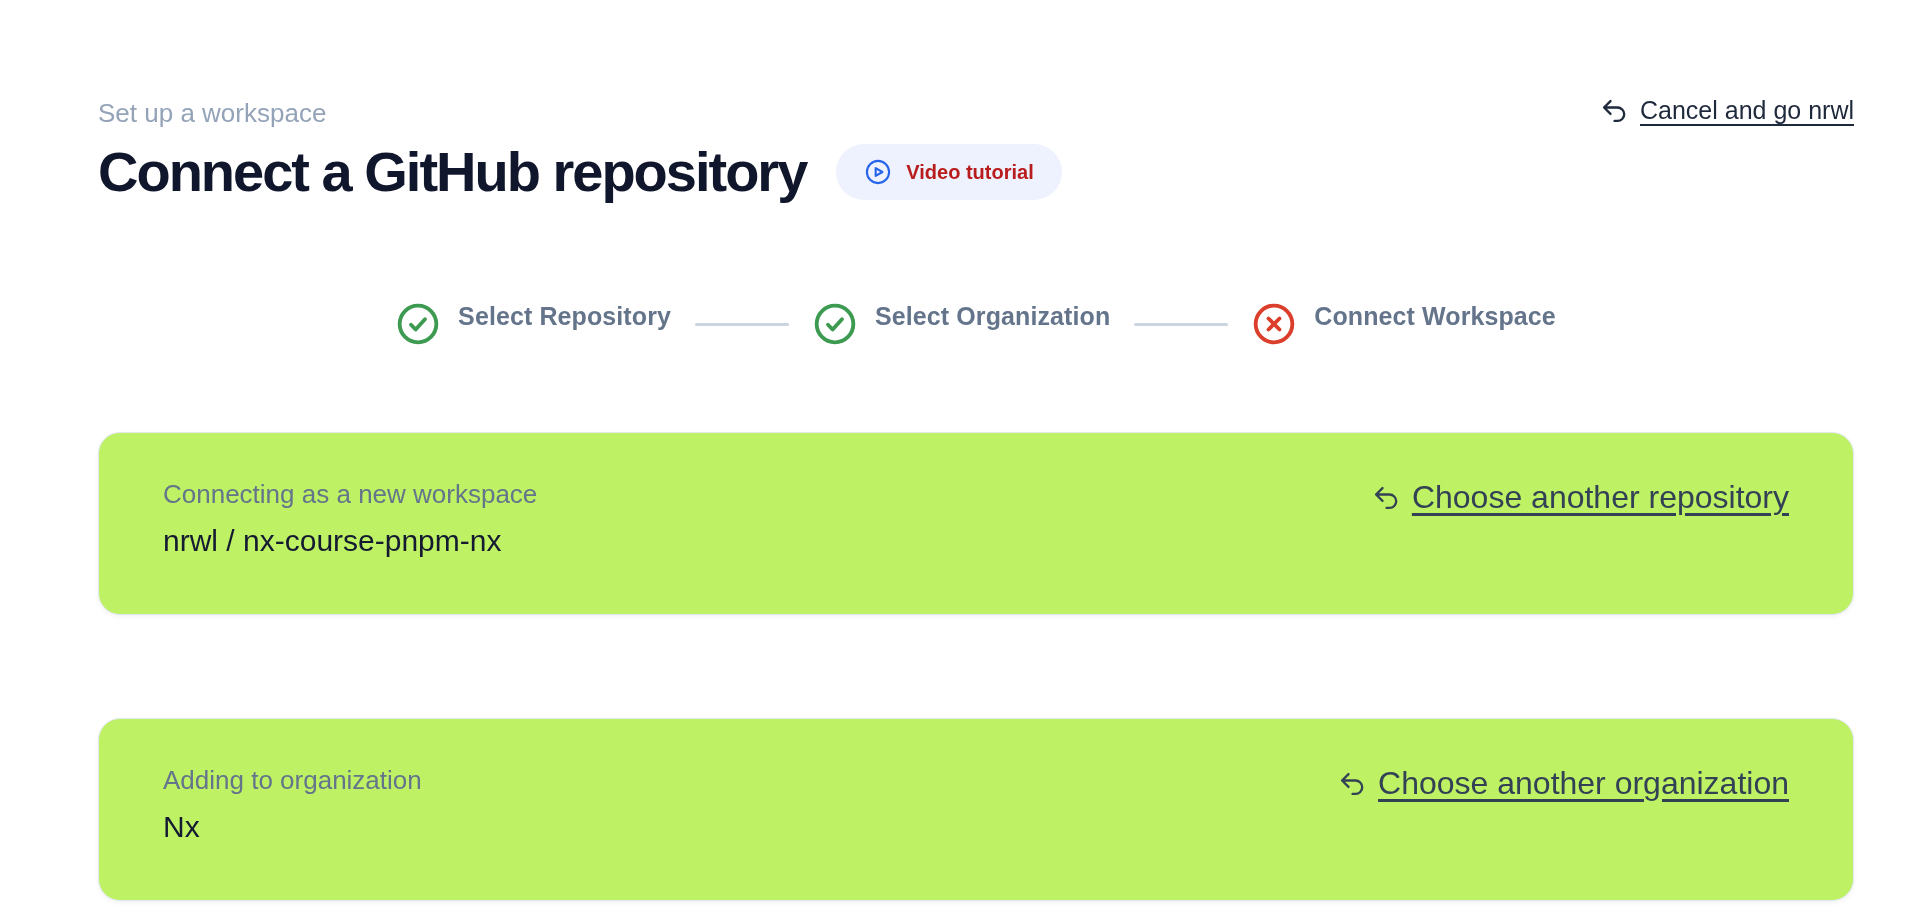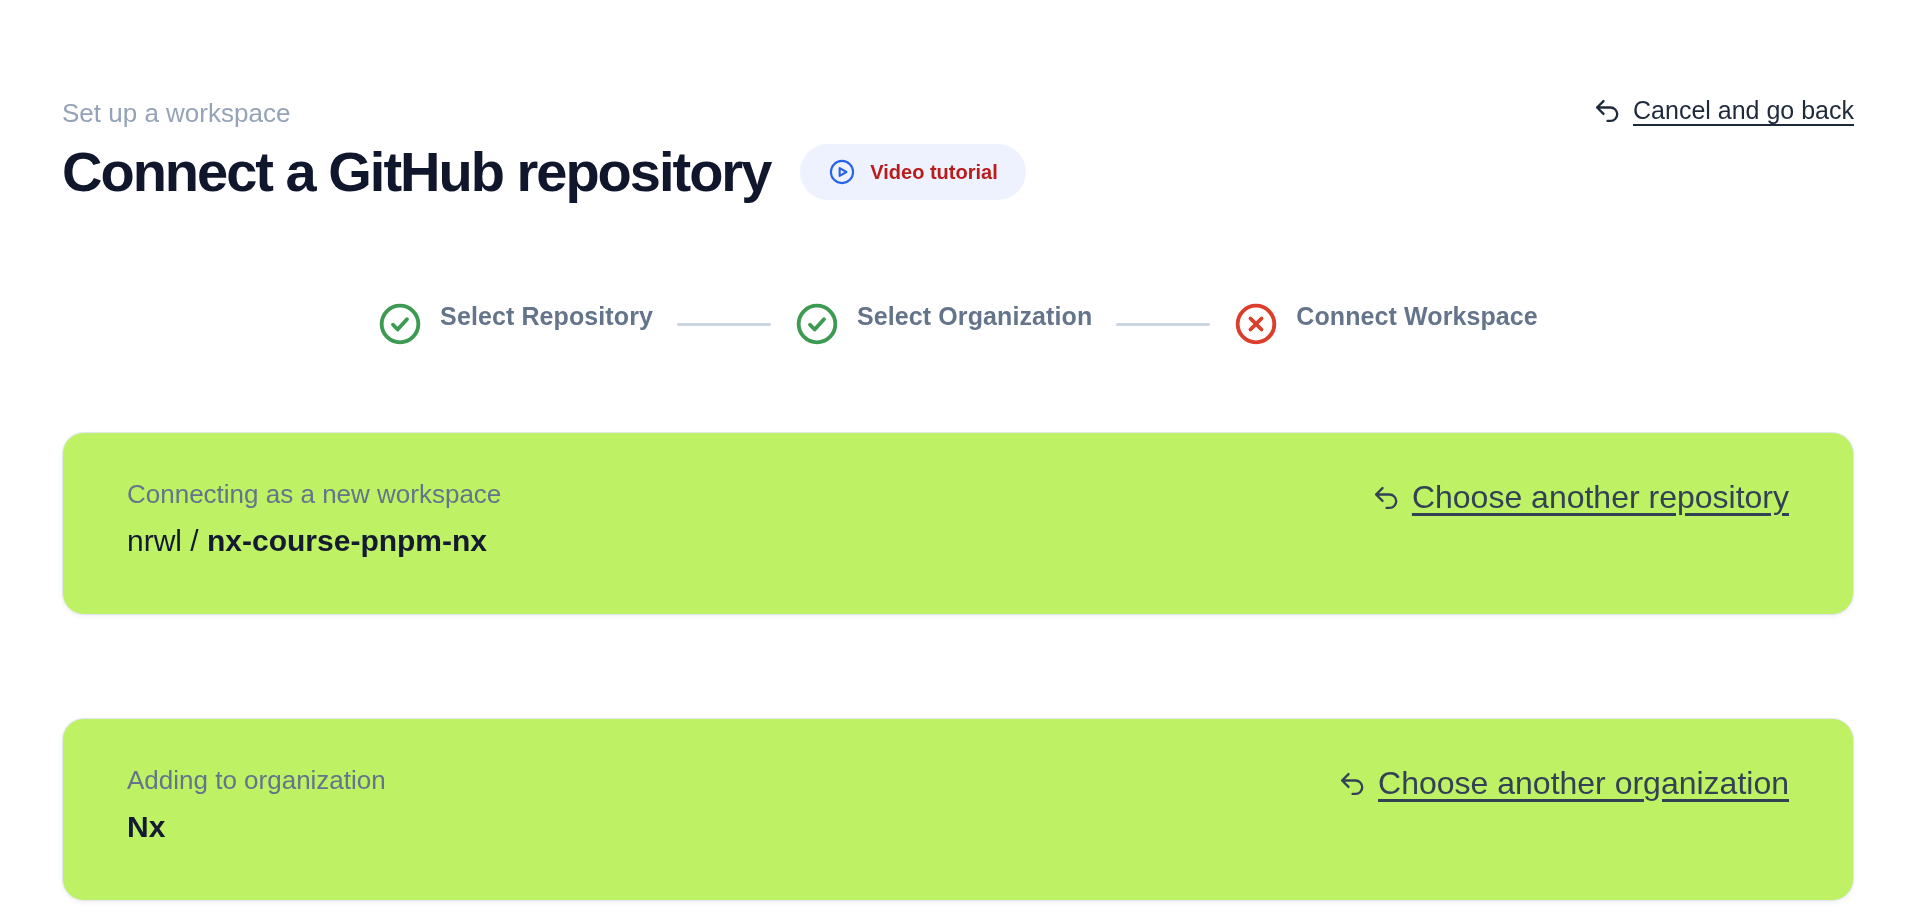--- a/index.html
+++ b/index.html
@@ -1,21 +1,21 @@
 <!DOCTYPE html>
 <html><head>
 <meta charset="utf-8">
 <style>
   * { margin: 0; padding: 0; box-sizing: border-box; }
   html, body { width: 1924px; height: 924px; background: #ffffff; overflow: hidden; }
   body {
     font-family: "Liberation Sans", "DejaVu Sans", sans-serif;
     color: #0f172a;
   }
-  .page { padding: 96px 70px 0 62px; }
+  .page { padding: 96px 70px 0 98px; }
 
   
   .header-row {
     display: flex;
     justify-content: space-between;
     align-items: flex-start;
   }
   .eyebrow {
     font-size: 26px;
     line-height: 34px;
@@ -115,21 +115,21 @@
     color: #64748b;
     font-weight: 400;
   }
   .card-value {
     margin-top: 9px;
     font-size: 30px;
     line-height: 42px;
     color: #141a30;
   }
   .card-value .value-prefix { font-weight: 500; }
-  .card-value .value-strong { font-weight: 700; }
+  .card-value .value-strong { font-weight: 400; }
   .card-action {
     display: inline-flex;
     align-items: center;
     gap: 12px;
     font-size: 32px;
     font-weight: 500;
     color: #334155;
     cursor: pointer;
     margin-top: 2px;
     white-space: nowrap;
@@ -140,21 +140,21 @@
 <body>
 
 <div class="page">
 
   <div class="header-row">
     <span class="eyebrow">Set up a workspace</span>
     <a class="cancel-link">
       <svg class="undo-icon" viewBox="0 0 24 24" fill="none" stroke="#1e293b" stroke-width="2" stroke-linecap="round" stroke-linejoin="round">
         <path d="M9 14.5 3.5 9m0 0L9 3.5M3.5 9H15a5.75 5.75 0 0 1 0 11.5h-2.5"></path>
       </svg>
-      <span class="link-text">Cancel and go back</span>
+      <span class="link-text">Cancel and go nrwl</span>
     </a>
   </div>
 
   <div class="title-row">
     <h1 class="page-title">Connect a GitHub repository</h1>
     <button class="video-pill">
       <svg class="play-circle-icon" viewBox="0 0 24 24" fill="none" stroke="#2563eb" stroke-width="1.8" stroke-linecap="round" stroke-linejoin="round">
         <circle cx="12" cy="12" r="9.5"></circle>
         <path d="M10 8.6v6.8L15.8 12z"></path>
       </svg>

